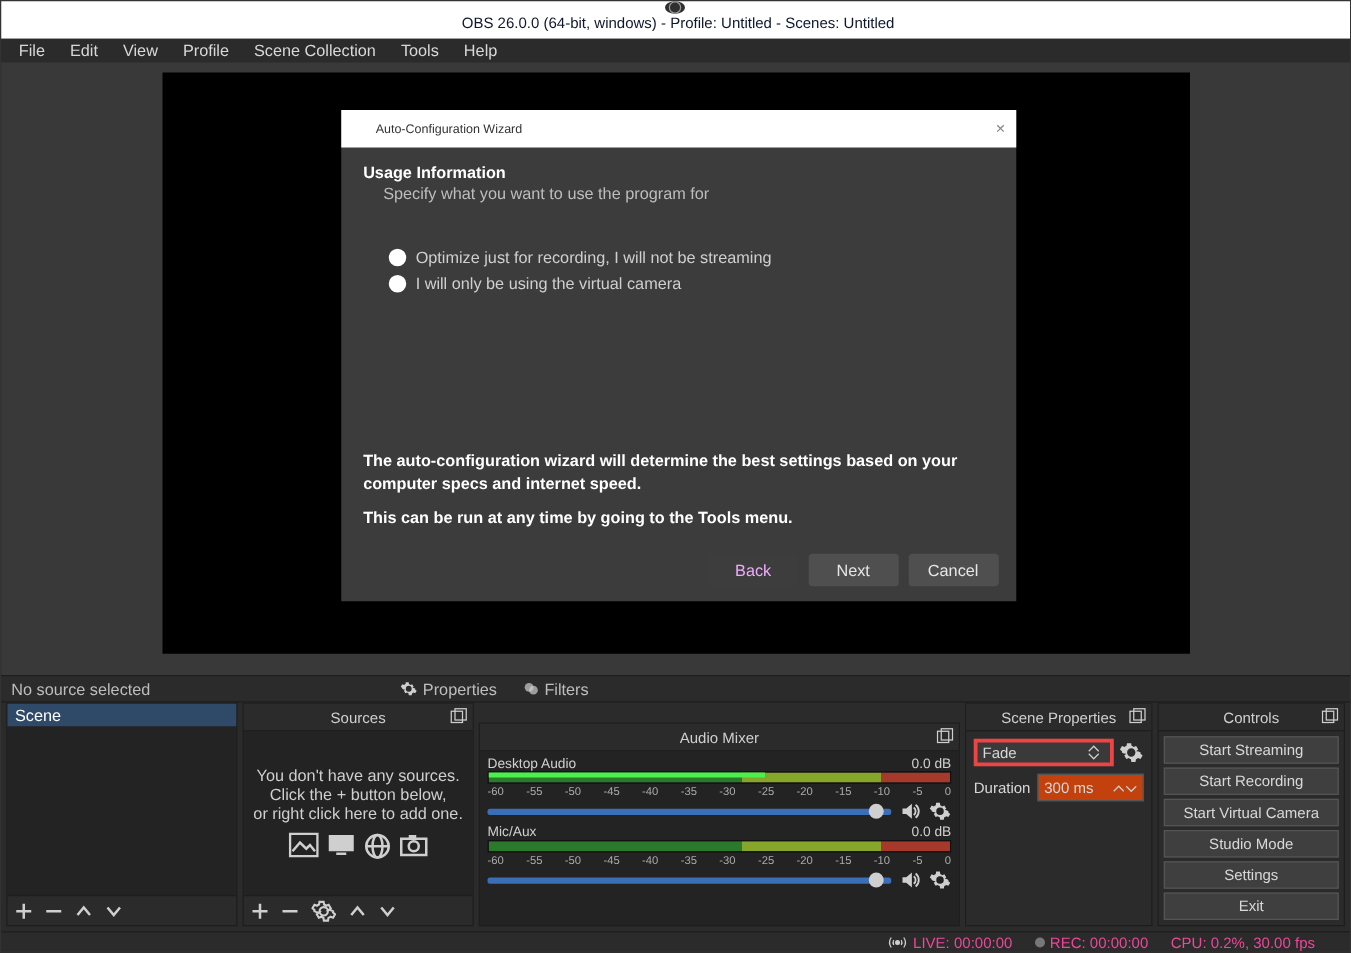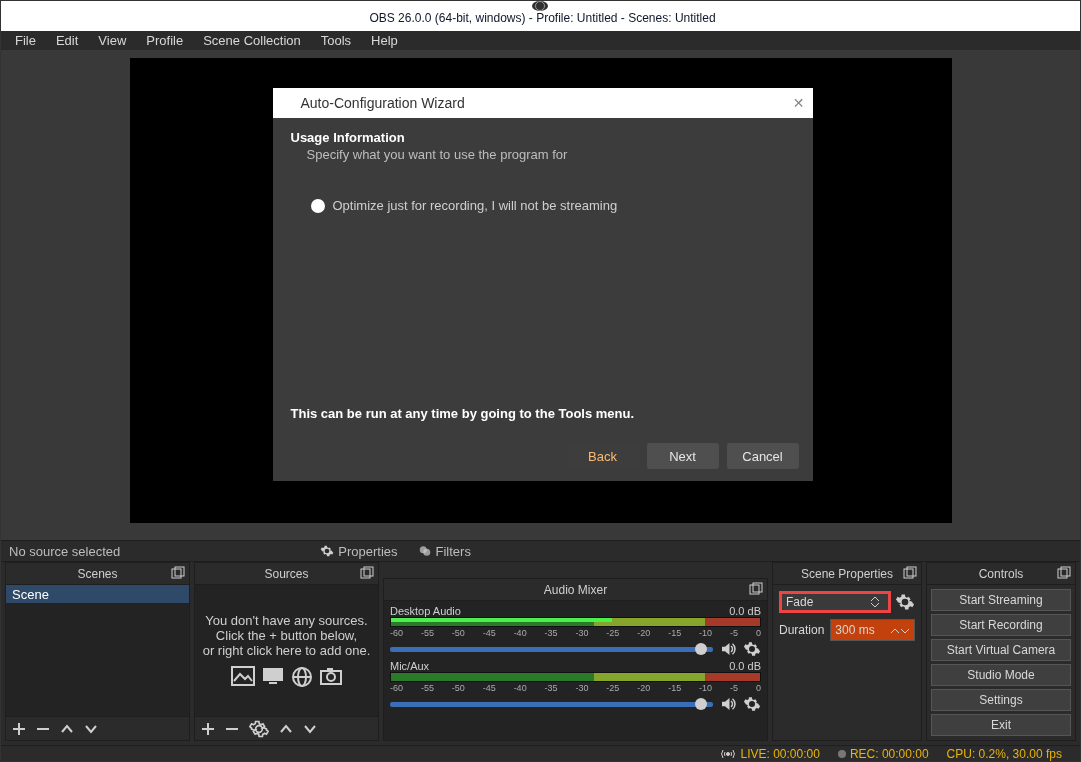--- a/index.html
+++ b/index.html
@@ -10,36 +10,36 @@
 .titlebar .obs-icon::before { content: ""; width: 8px; height: 8px; border: 1px solid #999; border-radius: 50%; }
 .titlebar .title { font-size: 12px; flex: 1; }
 .winbtns { display: flex; }
 .winbtn { width: 45px; height: 30px; display: flex; align-items: center; justify-content: center; cursor: pointer; }
 .winbtn svg { stroke: #000; stroke-width: 1; fill: none; }
 .menubar { height: 22px; background: #2b2b2b; display: flex; align-items: center; padding: 0 4px; font-size: 13px; }
 .menubar .menuitem { padding: 2px 10px; cursor: pointer; }
 .preview-area { flex: 0 0 490px; background: #393939; display: flex; align-items: flex-start; justify-content: center; position: relative; }
 .preview-canvas { width: 822px; height: 465px; background: #000; margin-top: 8px; position: relative; }
 .dialog { position: absolute; left: 143px; top: 30px; width: 540px; height: 393px; background: #3c3c3c; display: flex; flex-direction: column; }
-.dialog-title { height: 30px; background: #fff; color: #333; display: flex; align-items: center; padding: 0 8px; font-size: 14px; }
+.dialog-title { height: 30px; background: #fff; color: #333; display: flex; align-items: center; padding: 0 8px; font-size: 10px; }
 .dialog-title .obs-icon { width: 14px; height: 14px; margin-right: 6px; }
 .dialog-title .x { margin-left: auto; color: #888; cursor: pointer; }
 .dialog-body { flex: 1; padding: 12px 18px 8px 18px; font-size: 13px; color: #cfcfcf; display: flex; flex-direction: column; }
 .dialog-body .h { color: #fff; font-weight: 600; }
 .dialog-body .sub { padding-left: 16px; margin-top: 2px; color: #bdbdbd; }
 .radios { margin-top: 30px; padding-left: 20px; }
 .radiorow { display: flex; align-items: center; margin: 6px 0; font-size: 13px; }
 .radiorow .rb { width: 14px; height: 14px; border-radius: 50%; border: 2px solid #fff; margin-right: 8px; display: flex; align-items: center; justify-content: center; }
 .radiorow .rb.sel::after { content: ""; width: 0; height: 0; }
 .radiorow .rb.unsel { background: #fff; }
 .desc { margin-top: auto; font-weight: 600; color: #fff; font-size: 13px; line-height: 1.35; }
 .desc .line2 { margin-top: 10px; }
 .dialog-buttons { height: 50px; display: flex; align-items: center; justify-content: flex-end; gap: 8px; padding: 0 14px; }
 .dlg-btn { width: 72px; height: 26px; background: #4f4f4f; color: #e6e6e6; font-size: 13px; display: flex; align-items: center; justify-content: center; border-radius: 3px; cursor: pointer; }
-.dlg-btn.disabled { background: #3d3d3d; color: #fdba74; cursor: default; }
+.dlg-btn.disabled { background: #3d3d3d; color: #f0abfc; cursor: default; }
 .src-bar { height: 30px; background: #2b2b2b; display: flex; align-items: center; padding: 0 8px; font-size: 13px; color: #bdbdbd; border-top: 1px solid #1e1e1e; }
 .src-bar .btn { display: flex; align-items: center; margin-left: 20px; cursor: pointer; }
 .src-bar .btn svg { margin-right: 4px; }
 .panels { flex: 1; display: flex; gap: 4px; padding: 0 4px 4px 4px; background: #2b2b2b; border-top: 1px solid #1e1e1e; }
 .panel { background: #2b2b2b; display: flex; flex-direction: column; border: 1px solid #1e1e1e; }
 .panel-header { height: 22px; background: #2b2b2b; color: #cfcfcf; font-size: 12px; display: flex; align-items: center; justify-content: center; position: relative; border-bottom: 1px solid #1e1e1e; }
 .panel-header .dock-icon { position: absolute; right: 4px; top: 3px; width: 14px; height: 14px; }
 .scenes { width: 185px; }
 .sources { width: 185px; }
 .mixer { flex: 1; margin-top: 16px; }
@@ -64,21 +64,21 @@
 .slider .thumb { position: absolute; right: 6px; top: -4px; width: 12px; height: 12px; background: #cfcfcf; border-radius: 50%; }
 .vol-icon, .gear-icon { width: 18px; height: 18px; fill: #cfcfcf; cursor: pointer; }
 .transitions-body { flex: 1; padding: 6px; font-size: 12px; display: flex; flex-direction: column; gap: 6px; }
 .combo { height: 22px; background: #3a3a3a; border: 3px solid #ef4444; display: flex; align-items: center; padding: 0 4px; justify-content: space-between; }
 .combo .updn { width: 14px; display: flex; flex-direction: column; }
 .combo .updn svg { stroke: #cfcfcf; }
 .dur-row { display: flex; align-items: center; gap: 6px; }
 .dur-row .spinner { flex: 1; height: 22px; background: #c2410c; border: 1px solid #555; display: flex; align-items: center; padding: 0 4px; justify-content: space-between; }
 .controls-body { flex: 1; padding: 4px; display: flex; flex-direction: column; gap: 3px; }
 .ctrl-btn { height: 22px; background: #3f3f3f; border: 1px solid #555; display: flex; align-items: center; justify-content: center; font-size: 12px; cursor: pointer; }
-.statusbar { height: 22px; background: #2b2b2b; border-top: 1px solid #1e1e1e; display: flex; align-items: center; justify-content: flex-end; padding: 0 18px; font-size: 12px; color: #eab308; gap: 18px; }
+.statusbar { height: 22px; background: #2b2b2b; border-top: 1px solid #1e1e1e; display: flex; align-items: center; justify-content: flex-end; padding: 0 28px; font-size: 12px; color: #ec4899; gap: 18px; }
 .statusbar .live-dot { width: 8px; height: 8px; border-radius: 50%; background: #777; margin-right: 4px; }
 .statusbar .group { display: flex; align-items: center; }
 .gear-small { width: 20px; height: 20px; fill: #cfcfcf; cursor: pointer; }
 .dock-svg { stroke: #cfcfcf; fill: none; }
 </style>
 </head>
 <body>
 
 <div class="window">
   <div class="titlebar">
@@ -123,22 +123,27 @@
           <span class="x">✕</span>
         </div>
         <div class="dialog-body">
           <div class="h">Usage Information</div>
           <div class="sub">Specify what you want to use the program for</div>
           <div class="radios">
             <div class="radiorow">
               <span class="rb unsel"></span>
               <span>Optimize just for recording, I will not be streaming</span>
             </div>
+            <div class="radiorow">
+              <span class="rb unsel"></span>
+              <span>I will only be using the virtual camera</span>
+            </div>
           </div>
           <div class="desc">
+            <div>The auto-configuration wizard will determine the best settings based on your computer specs and internet speed.</div>
             <div class="line2">This can be run at any time by going to the Tools menu.</div>
           </div>
         </div>
         <div class="dialog-buttons">
           <div class="dlg-btn disabled">Back</div>
           <div class="dlg-btn">Next</div>
           <div class="dlg-btn">Cancel</div>
         </div>
       </div>
     </div>
@@ -158,27 +163,20 @@
           <circle cx="9" cy="10" r="6" fill-opacity="0.7"></circle>
           <circle cx="15" cy="14" r="6" fill-opacity="0.7"></circle>
         </svg>
       <span>Filters</span>
     </div>
   </div>
 
   <div class="panels">
 
     <div class="panel scenes">
-      <div class="panel-header">
-          <span>Scenes</span>
-        <svg class="dock-icon dock-svg" viewBox="0 0 14 14">
-            <rect x="1" y="3" width="9" height="9"></rect>
-            <rect x="4" y="1" width="9" height="9"></rect>
-          </svg>
-      </div>
       <div class="scene-list">
         <div class="scene-item selected">Scene</div>
       </div>
       <div class="panel-footer">
         <svg width="14" height="14">
             <line x1="7" y1="1" x2="7" y2="13"></line>
             <line x1="1" y1="7" x2="13" y2="7"></line>
           </svg>
         <svg width="14" height="14">
             <line x1="1" y1="7" x2="13" y2="7"></line>

